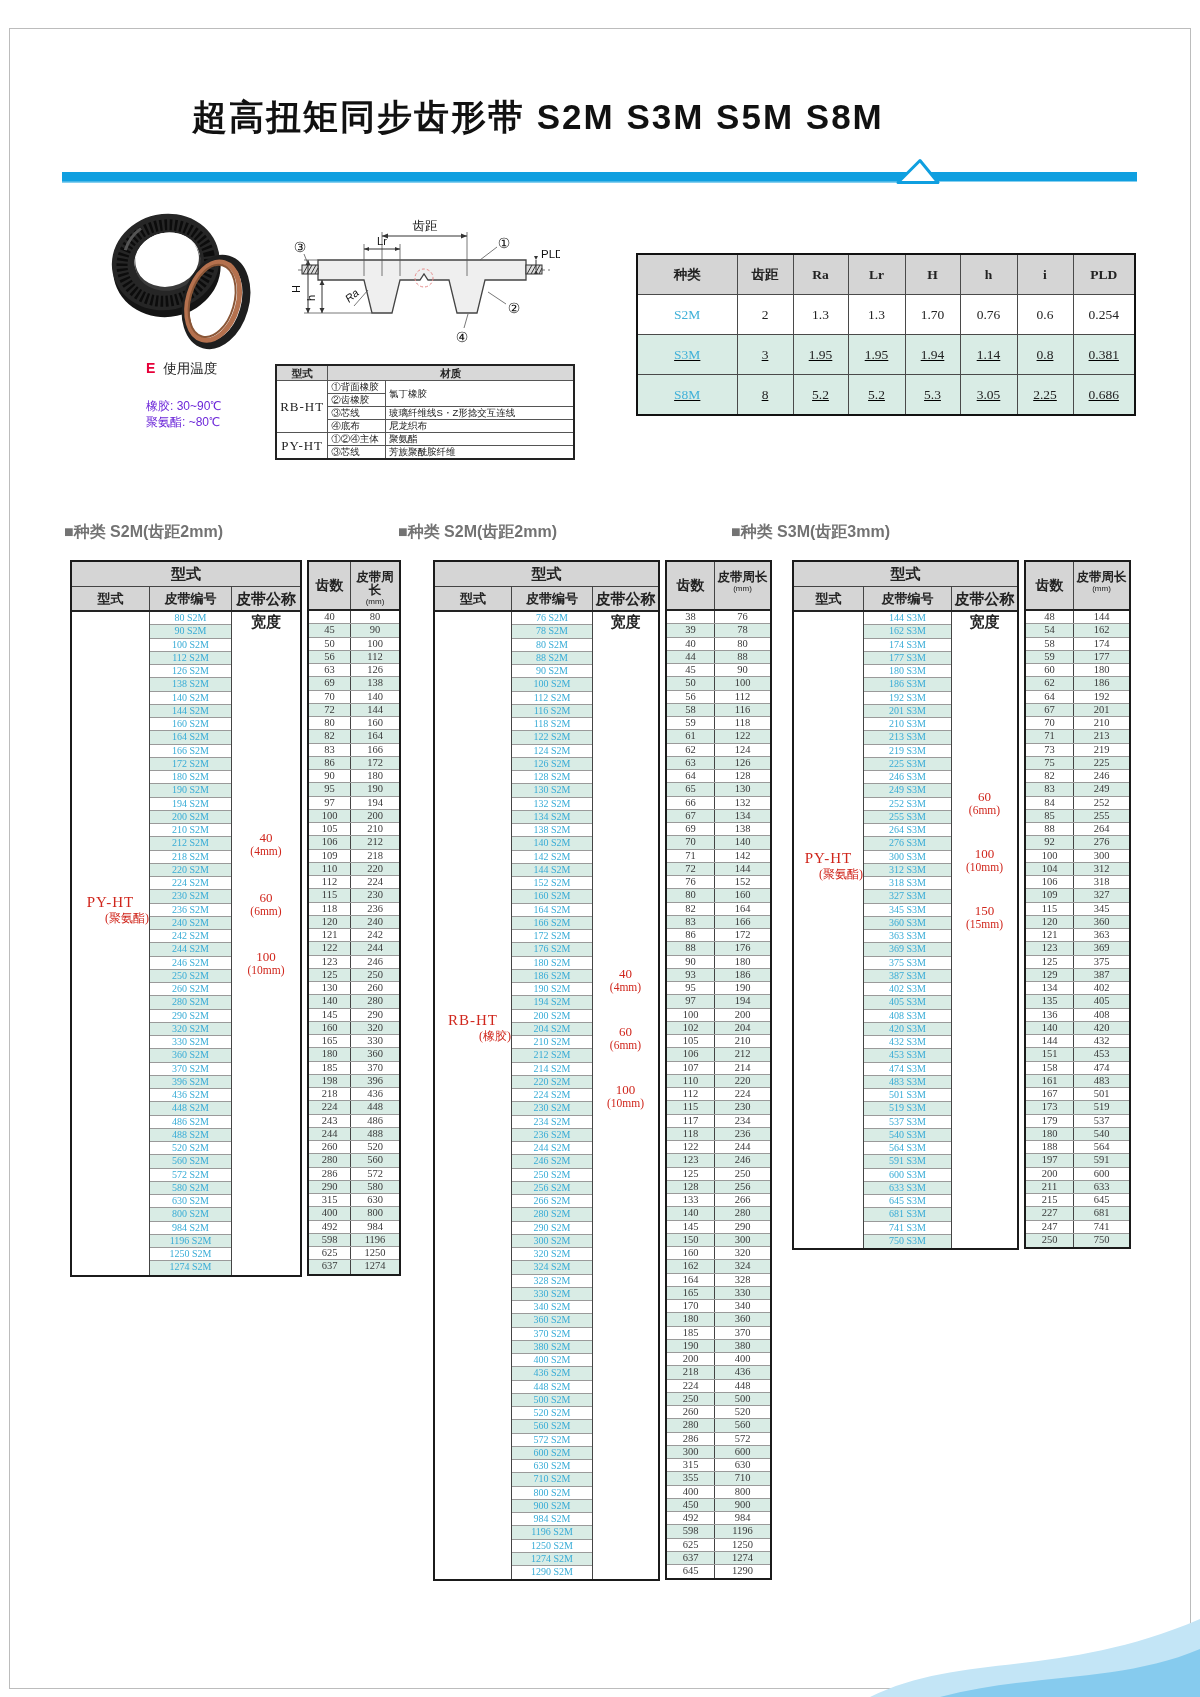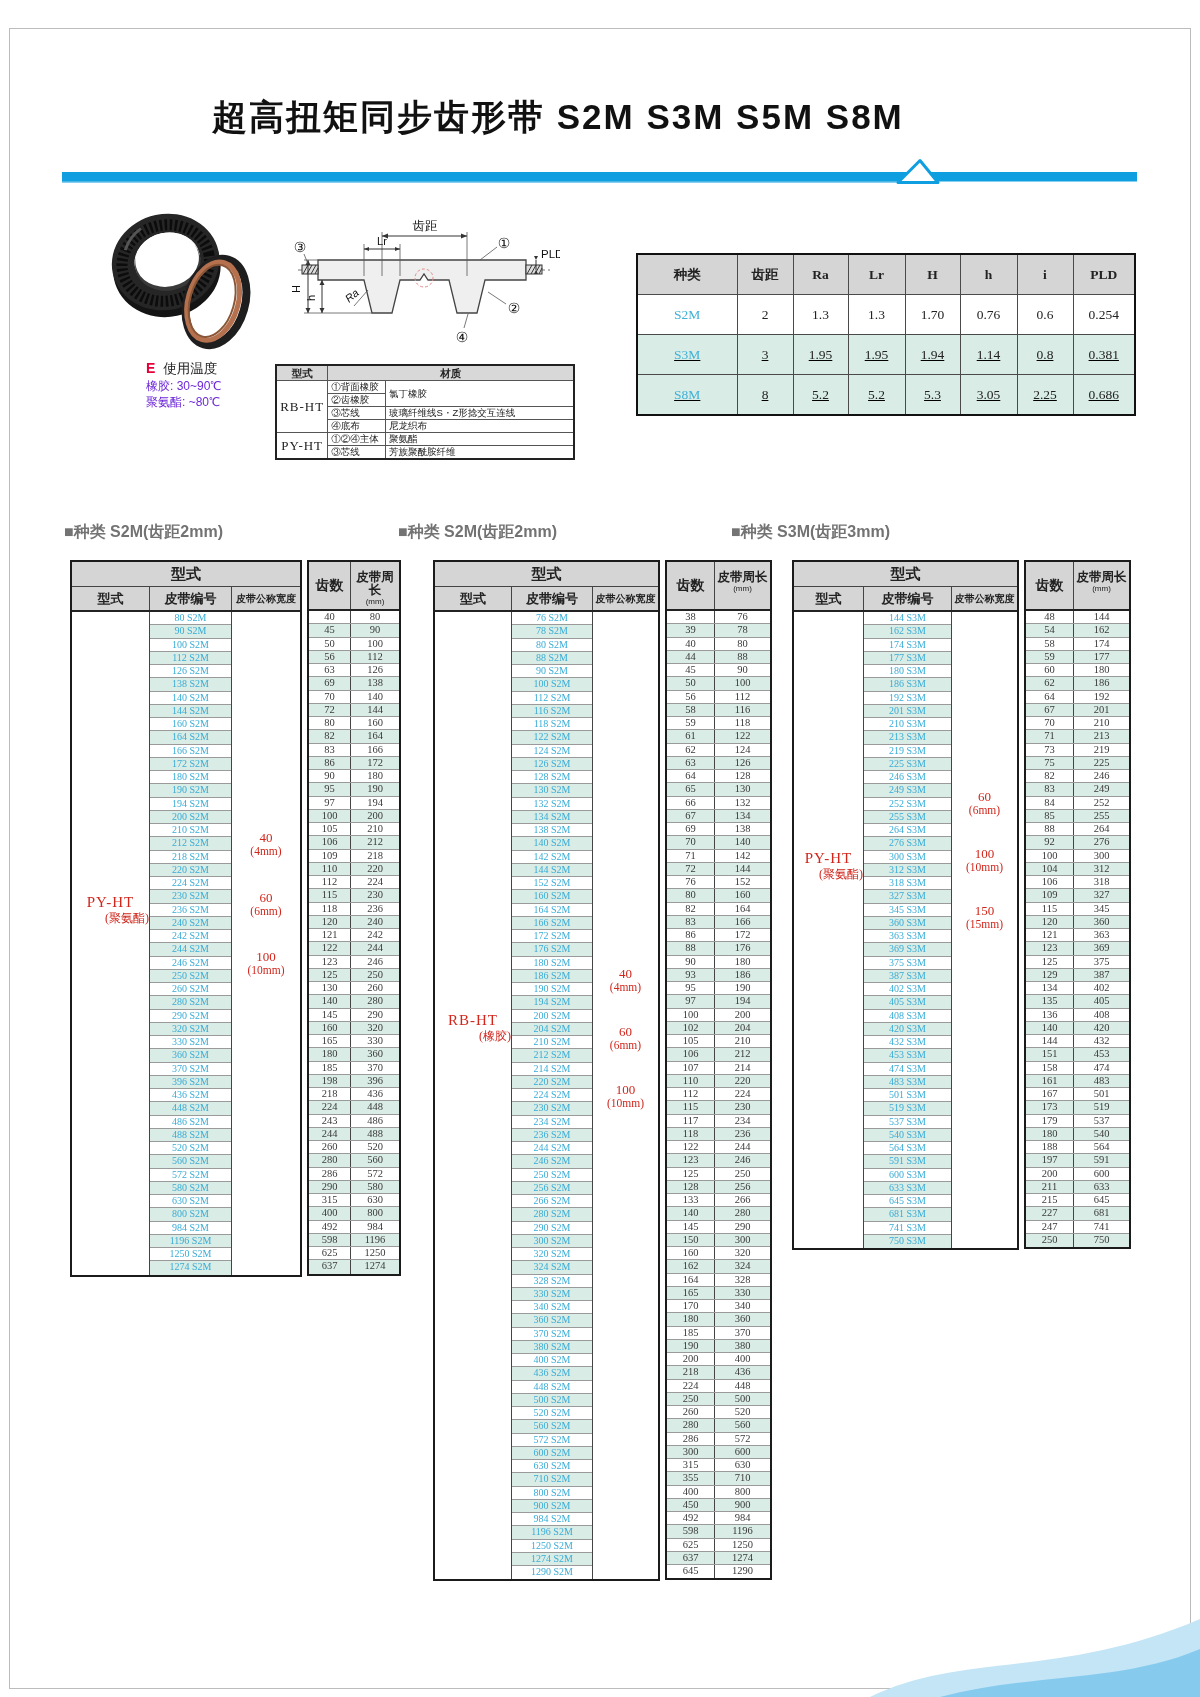--- a/index.html
+++ b/index.html
@@ -1,28 +1,28 @@
 <!DOCTYPE html>
 <html><head>
 <meta charset="utf-8">
 <style>
   html,body{margin:0;padding:0;background:#e9e9e9;}
   #page{position:relative;width:1200px;height:1697px;background:#ffffff;margin:0 auto;
         font-family:"Liberation Sans",sans-serif;overflow:hidden;}
   .page-frame{position:absolute;left:9px;top:28px;right:9px;bottom:8px;border:1px solid #bcbcbc;}
 
   
-  .page-title{position:absolute;left:212px;top:94px;font-size:35px;font-weight:700;
+  .page-title{position:absolute;left:192px;top:94px;font-size:35px;font-weight:700;
               letter-spacing:2px;color:#111;white-space:nowrap;}
   .divider{position:absolute;left:62px;top:158px;}
 
   
   .belt-photo{position:absolute;left:104px;top:202px;}
   .temp-note{position:absolute;left:146px;top:360px;width:170px;}
-  .temp-head{font-size:13.5px;color:#222;margin-bottom:0;}
+  .temp-head{font-size:13.5px;color:#222;margin-bottom:20px;}
   .temp-e{color:#e60039;font-weight:700;font-size:14px;margin-right:8px;}
   .temp-line{font-size:12px;line-height:16px;color:#6d28d9;}
 
   
   .belt-diagram{position:absolute;left:292px;top:218px;}
 
   
   .material-table{position:absolute;left:275px;top:364px;border-collapse:collapse;
                   width:300px;border:2px solid #222;}
   .material-table th,.material-table td{border:1px solid #555;padding:0 3px;
@@ -52,21 +52,21 @@
   .t2{--w1:77px;--w2:81px;--w3:65px;--w4:48px;--w5:55px;left:433px;}
   .t3{--w1:70px;--w2:88px;--w3:65px;--w4:48px;--w5:55px;left:792px;}
   .boxA,.boxB{border:2px solid #1b1b1b;background:#fff;}
   .boxB{margin-left:5px;}
   .groupHead{height:24px;line-height:24px;text-align:center;background:#d5d5d5;
              border-bottom:1px solid #444;font-weight:600;font-size:15px;color:#222;}
   .subHead{display:flex;height:23px;background:#d5d5d5;border-bottom:2px solid #222;}
   .sh{line-height:23px;text-align:center;font-weight:600;color:#222;box-sizing:border-box;}
   .sh1{width:var(--w1);font-size:13px;border-right:1px solid #444;}
   .sh2{width:var(--w2);font-size:13px;border-right:1px solid #444;}
-  .sh3{width:var(--w3);font-size:10px;}
+  .sh3{width:var(--w3);font-size:15px;}
   .dataA{display:flex;}
   .colType{width:var(--w1);border-right:1px solid #444;position:relative;box-sizing:border-box;}
   .colNo{width:var(--w2);border-right:1px solid #444;box-sizing:border-box;}
   .colWidth{width:var(--w3);position:relative;box-sizing:border-box;}
   .brow{height:13.25px;line-height:12.5px;box-sizing:border-box;border-bottom:1px solid #9a9a9a;
         text-align:center;font-family:"Liberation Serif",serif;font-size:10px;color:#38acd6;}
   .colNo .brow:last-child,.colB .rowb:last-child{border-bottom:none;}
   .colNo .brow:nth-child(even){background:#d9ece5;}
   .type-label{position:absolute;width:100%;text-align:center;color:#d0261c;
               font-family:"Liberation Serif",serif;transform:translateY(-50%);}

